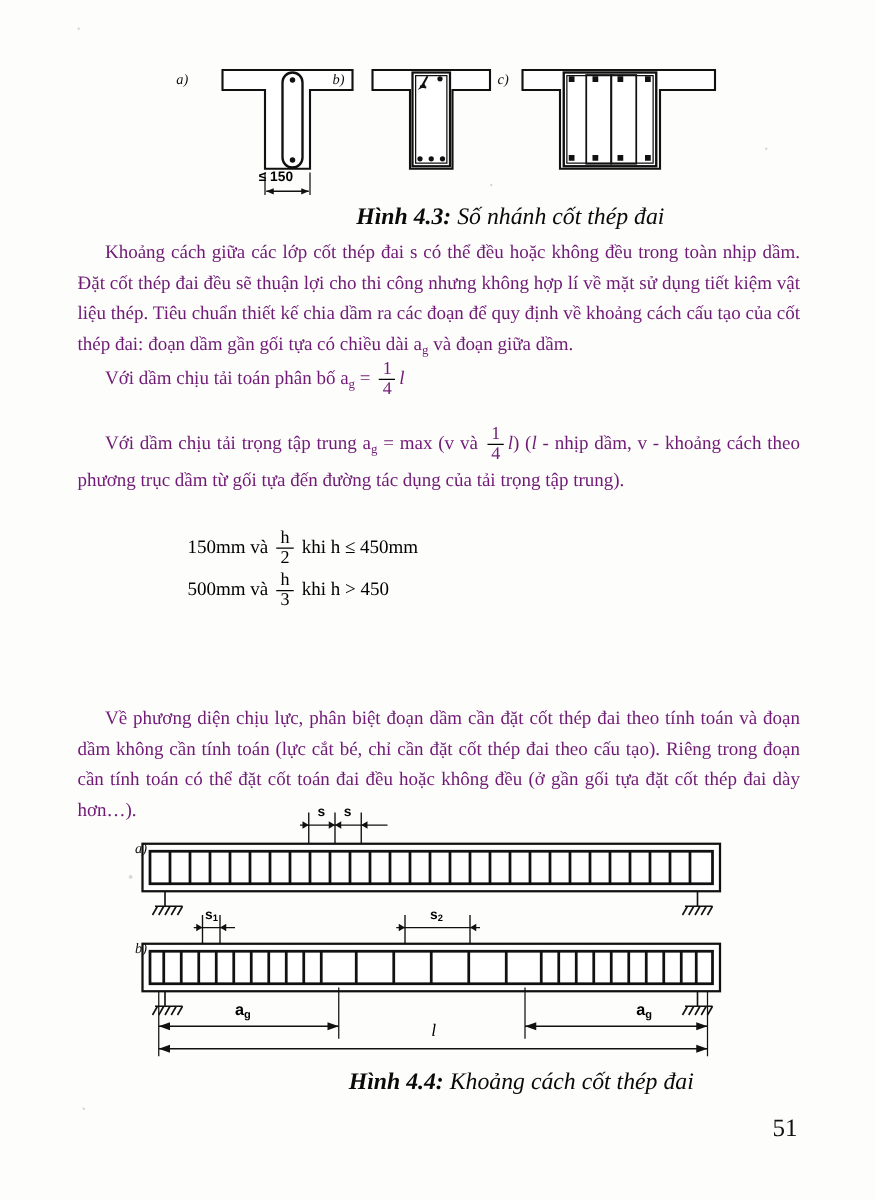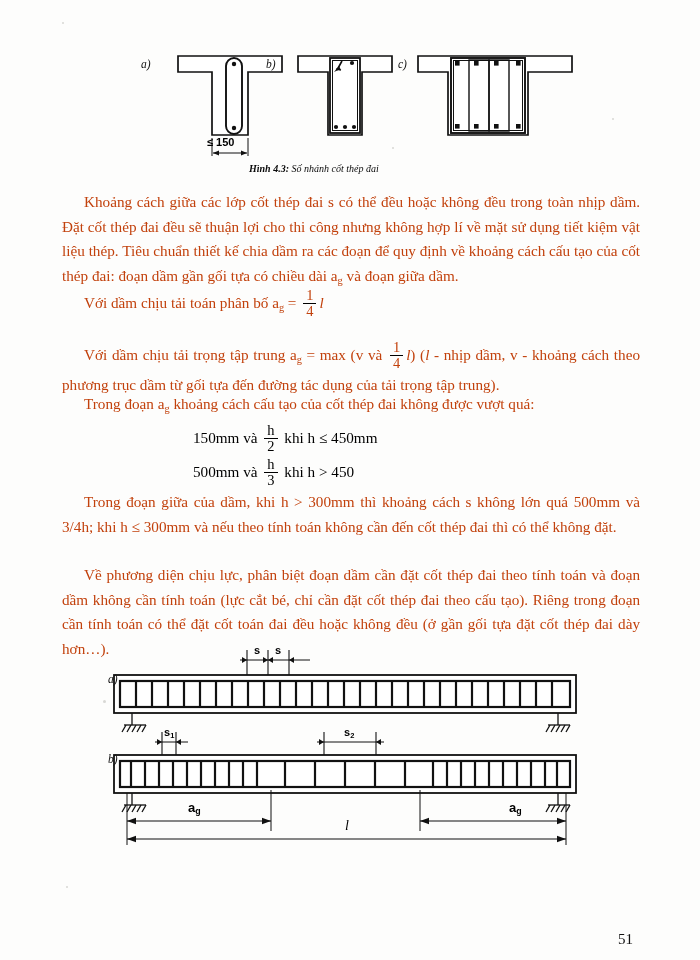--- a/index.html
+++ b/index.html
@@ -21,50 +21,50 @@
     width: 700px; height: 960px;
     background: #fdfdfc;
   }
 
   
   .para {
     position: absolute;
     font-size: 15.2px;
     line-height: 24.6px;
     text-align: justify;
-    color: #c2410c;
+    color: #701a75;
   }
   .para .ind { display:inline-block; width: 22px; }
   .caption {
     position: absolute;
     font-style: italic;
-    font-size: 10px;
+    font-size: 19px;
     color: #0a0a0a;
     white-space: nowrap;
+    margin-left: 36px;
   }
   .caption b { font-weight: 700; font-style: italic; }
   .fig-label {
     position: absolute;
     font-style: italic;
     font-size: 11.5px;
     color: #111;
   }
   .dim-text {
     position: absolute;
     font-size: 11px;
     font-weight: 700;
     font-family: "Liberation Sans", sans-serif;
     color: #000;
     white-space: nowrap;
   }
   .page-num {
     position: absolute;
-    font-size: 15px;
+    font-size: 20px;
     color: #111;
-    margin-top: 39px;
   }
 
   
   .sub { font-size: 0.68em; vertical-align: -0.28em; }
   .ital { font-style: italic; }
   .frac {
     display: inline-block;
     vertical-align: -0.52em;
     text-align: center;
     line-height: 1.02;
@@ -78,21 +78,20 @@
   .fig {
     position: absolute;
   }
   .fig svg { display: block; }
 
   
   .formula-row {
     position: absolute;
     font-size: 15.2px;
     white-space: nowrap;
-    margin-left: 43px;
   }
 
   
   .speck {
     position: absolute;
     background: #b9b9b4;
     border-radius: 50%;
     opacity: .55;
   }
 </style>
@@ -167,34 +166,28 @@
   </div>
 
   <div class="para" style="left:62px; top:288px; width:578px;">
     <span class="ind"></span><span>Với dầm chịu tải toán phân bố a</span><span class="sub">g</span><span> = </span><span class="frac"><span class="num">1</span><span class="den">4</span></span><span class="ital">l</span>
   </div>
 
   <div class="para" style="left:62px; top:340px; width:578px;">
     <span class="ind"></span><span>Với dầm chịu tải trọng tập trung a</span><span class="sub">g</span><span> = max (v và </span><span class="frac"><span class="num">1</span><span class="den">4</span></span><span class="ital">l</span><span>) (</span><span class="ital">l</span><span> - nhịp dầm, v - khoảng cách theo phương trục dầm từ gối tựa đến đường tác dụng của tải trọng tập trung).</span>
   </div>
 
-  <div class="para" style="left:62px; top:392px; width:578px;">
-    <span class="ind"></span><span>Trong đoạn a</span><span class="sub">g</span><span> khoảng cách cấu tạo của cốt thép đai không được vượt quá:</span>
-  </div>
 
   <div class="formula-row" style="left:150px; top:423px;">
     <span>150mm và </span><span class="frac"><span class="num">h</span><span class="den">2</span></span><span> khi h ≤ 450mm</span>
   </div>
   <div class="formula-row" style="left:150px; top:457px;">
     <span>500mm và </span><span class="frac"><span class="num">h</span><span class="den">3</span></span><span> khi h &gt; 450</span>
   </div>
 
-  <div class="para" style="left:62px; top:490px; width:578px;">
-    <span class="ind"></span><span>Trong đoạn giữa của dầm, khi h &gt; 300mm thì khoảng cách s không lớn quá 500mm và 3/4h; khi h ≤ 300mm và nếu theo tính toán không cần đến cốt thép đai thì có thể không đặt.</span>
-  </div>
 
   <div class="para" style="left:62px; top:563px; width:578px;">
     <span class="ind"></span><span>Về phương diện chịu lực, phân biệt đoạn dầm cần đặt cốt thép đai theo tính toán và đoạn dầm không cần tính toán (lực cắt bé, chỉ cần đặt cốt thép đai theo cấu tạo). Riêng trong đoạn cần tính toán có thể đặt cốt toán đai đều hoặc không đều (ở gần gối tựa đặt cốt thép đai dày hơn…).</span>
   </div>
 
   <div class="fig" style="left:100px; top:645px;">
     <svg width="510" height="205" viewBox="0 0 510 205">
       <g stroke="#111" fill="none">
 
         <g stroke-width="1.1">
@@ -375,20 +368,23 @@
   </div>
 
   <div class="dim-text" style="left:188px; top:800px; font-size:13px;">
     <span>a</span><span class="sub">g</span>
   </div>
   <div class="dim-text" style="left:509px; top:800px; font-size:13px;">
     <span>a</span><span class="sub">g</span>
   </div>
   <div class="dim-text ital" style="left:345px; top:818px; font-family:'Liberation Serif',serif; font-size:14px; font-weight:400;">l</div>
 
+  <div class="caption" style="left:243px; top:855px;">
+    <b>Hình 4.4:</b><span> Khoảng cách cốt thép đai</span>
+  </div>
 
   <div class="page-num" style="left:618px; top:892px;">51</div>
 
   <div class="speck" style="left:62px;  top:22px;  width:2px; height:2px;"></div>
   <div class="speck" style="left:612px; top:118px; width:2px; height:2px;"></div>
   <div class="speck" style="left:392px; top:147px; width:2px; height:2px;"></div>
   <div class="speck" style="left:103px; top:700px; width:3px; height:3px;"></div>
   <div class="speck" style="left:66px;  top:886px; width:2px; height:2px;"></div>
 </div>
 

